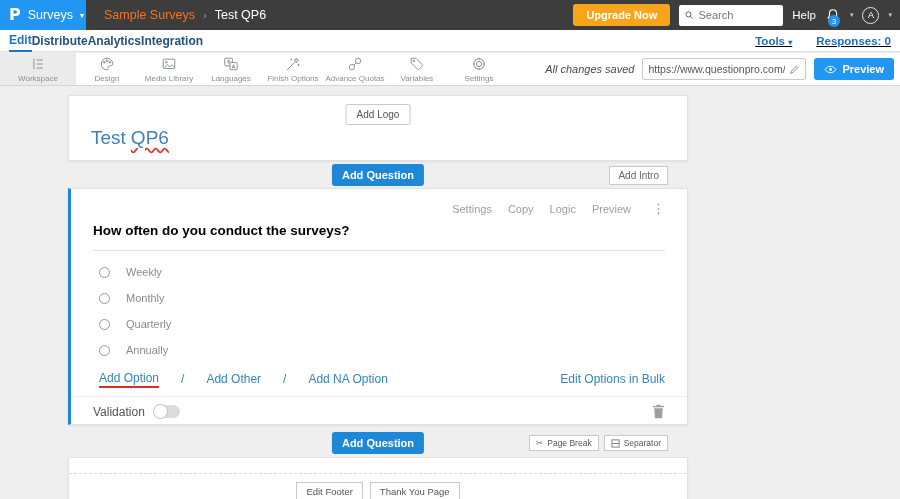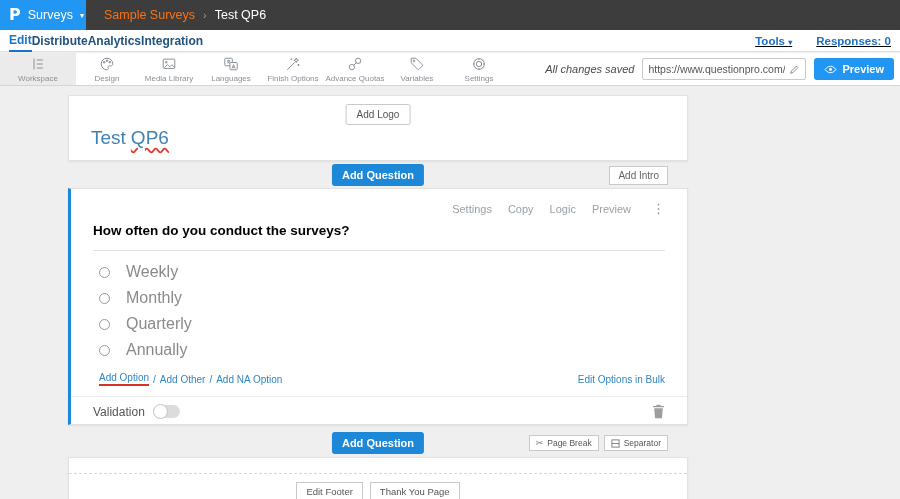--- a/index.html
+++ b/index.html
@@ -63,23 +63,23 @@
   .strip1 { position:relative; height:27px; }
   .strip1 .btn-blue { position:absolute; top:3px; left:50%; transform:translateX(-50%); }
   .strip1 .btn-small-white { position:absolute; top:5px; right:20px; }
 
   .question-card { position:relative; height:237px; border-left:3px solid #1e88d8; padding:0 22px; overflow:hidden; }
   .q-actions { padding-top:13px; display:flex; justify-content:flex-end; align-items:center; gap:16px; font-size:11px; color:#9aa0a6; }
   .q-action { cursor:pointer; }
   .kebab { color:#8a8a8a; font-size:13px; margin-left:5px; cursor:pointer; line-height:1; }
   .q-text { margin-top:8px; font-size:13.5px; font-weight:600; color:#000000; padding-bottom:12px; border-bottom:1px solid #e2e2e2; cursor:text; }
   .q-options { margin-top:8px; }
-  .q-option { display:flex; align-items:center; gap:16px; height:26px; font-size:16px; color:#8a8a8a; }
+  .q-option { display:flex; align-items:center; gap:16px; height:26px; font-size:11px; color:#8a8a8a; }
   .radio { width:11px; height:11px; border:1px solid #999; border-radius:50%; margin-left:6px; flex:none; cursor:pointer; background:#fff; }
-  .q-links { margin-top:8px; display:flex; align-items:center; gap:4px; font-size:10px; color:#3186c3; padding-left:6px; height:16px; }
+  .q-links { margin-top:8px; display:flex; align-items:center; gap:22px; font-size:12px; color:#3186c3; padding-left:6px; height:16px; }
   .q-link { cursor:pointer; }
   .red-underline { border-bottom:2px solid #d93025; padding-bottom:1px; }
   .bulk-link { margin-left:auto; cursor:pointer;text-align:center; }
   .q-footer { margin:9px -22px 0; padding:0 22px; border-top:1px solid #ededed; height:30px; display:flex; align-items:center; }
   .validation-label { font-size:12px; color:#555; }
   .toggle { margin-left:8px; width:27px; height:13px; background:#dcdcdc; border-radius:7px; position:relative; cursor:pointer; }
   .toggle-knob { position:absolute; left:0; top:-1px; width:15px; height:15px; background:#fff; border:1px solid #c2c2c2; border-radius:50%; }
   .trash-btn { margin-left:auto; cursor:pointer; display:flex; }
 
   .strip2 { position:relative; height:32px; }
@@ -101,20 +101,41 @@
   <header class="topbar">
     <div class="logo-block">
       <span class="logo-glyph">P</span>
       <span class="logo-surveys">Surveys</span>
       <span class="caret">▾</span>
     </div>
     <div class="breadcrumb">
       <span class="crumb-parent">Sample Surveys</span>
       <span class="crumb-sep">›</span>
       <span class="crumb-current">Test QP6</span>
+    </div>
+    <div class="topbar-right">
+      <button class="upgrade-btn">Upgrade Now</button>
+      <div class="search-box">
+        <svg width="12" height="12" viewBox="0 0 16 16">
+            <circle cx="7" cy="7" r="4" fill="none" stroke="#555" stroke-width="1.4"></circle>
+            <path d="M10 10l4 4" stroke="#555" stroke-width="1.4"></path>
+          </svg>
+        <input type="text" placeholder="Search" style="">
+      </div>
+      <span class="help-label">Help</span>
+      <span class="bell-wrap">
+        <svg width="16" height="16" viewBox="0 0 18 18">
+            <path d="M9 3a4 4 0 0 1 4 4v3l1.5 2.2h-11L5 10V7a4 4 0 0 1 4-4z" fill="none" stroke="#fff" stroke-width="1.2"></path>
+            <path d="M7.4 13.6a1.6 1.6 0 0 0 3.2 0" fill="none" stroke="#fff" stroke-width="1.2"></path>
+          </svg>
+        <span class="badge">3</span>
+      </span>
+      <span class="mini-caret">▾</span>
+      <span class="avatar">A</span>
+      <span class="mini-caret">▾</span>
     </div>
   </header>
 
   <nav class="navrow">
     <span class="nav-item active">Edit</span>
     <span class="nav-item">Distribute</span>
     <span class="nav-item">Analytics</span>
     <span class="nav-item">Integration</span>
     <div class="nav-right">
       <span class="tools-label"><span>Tools</span> <span class="caret">▾</span></span>

